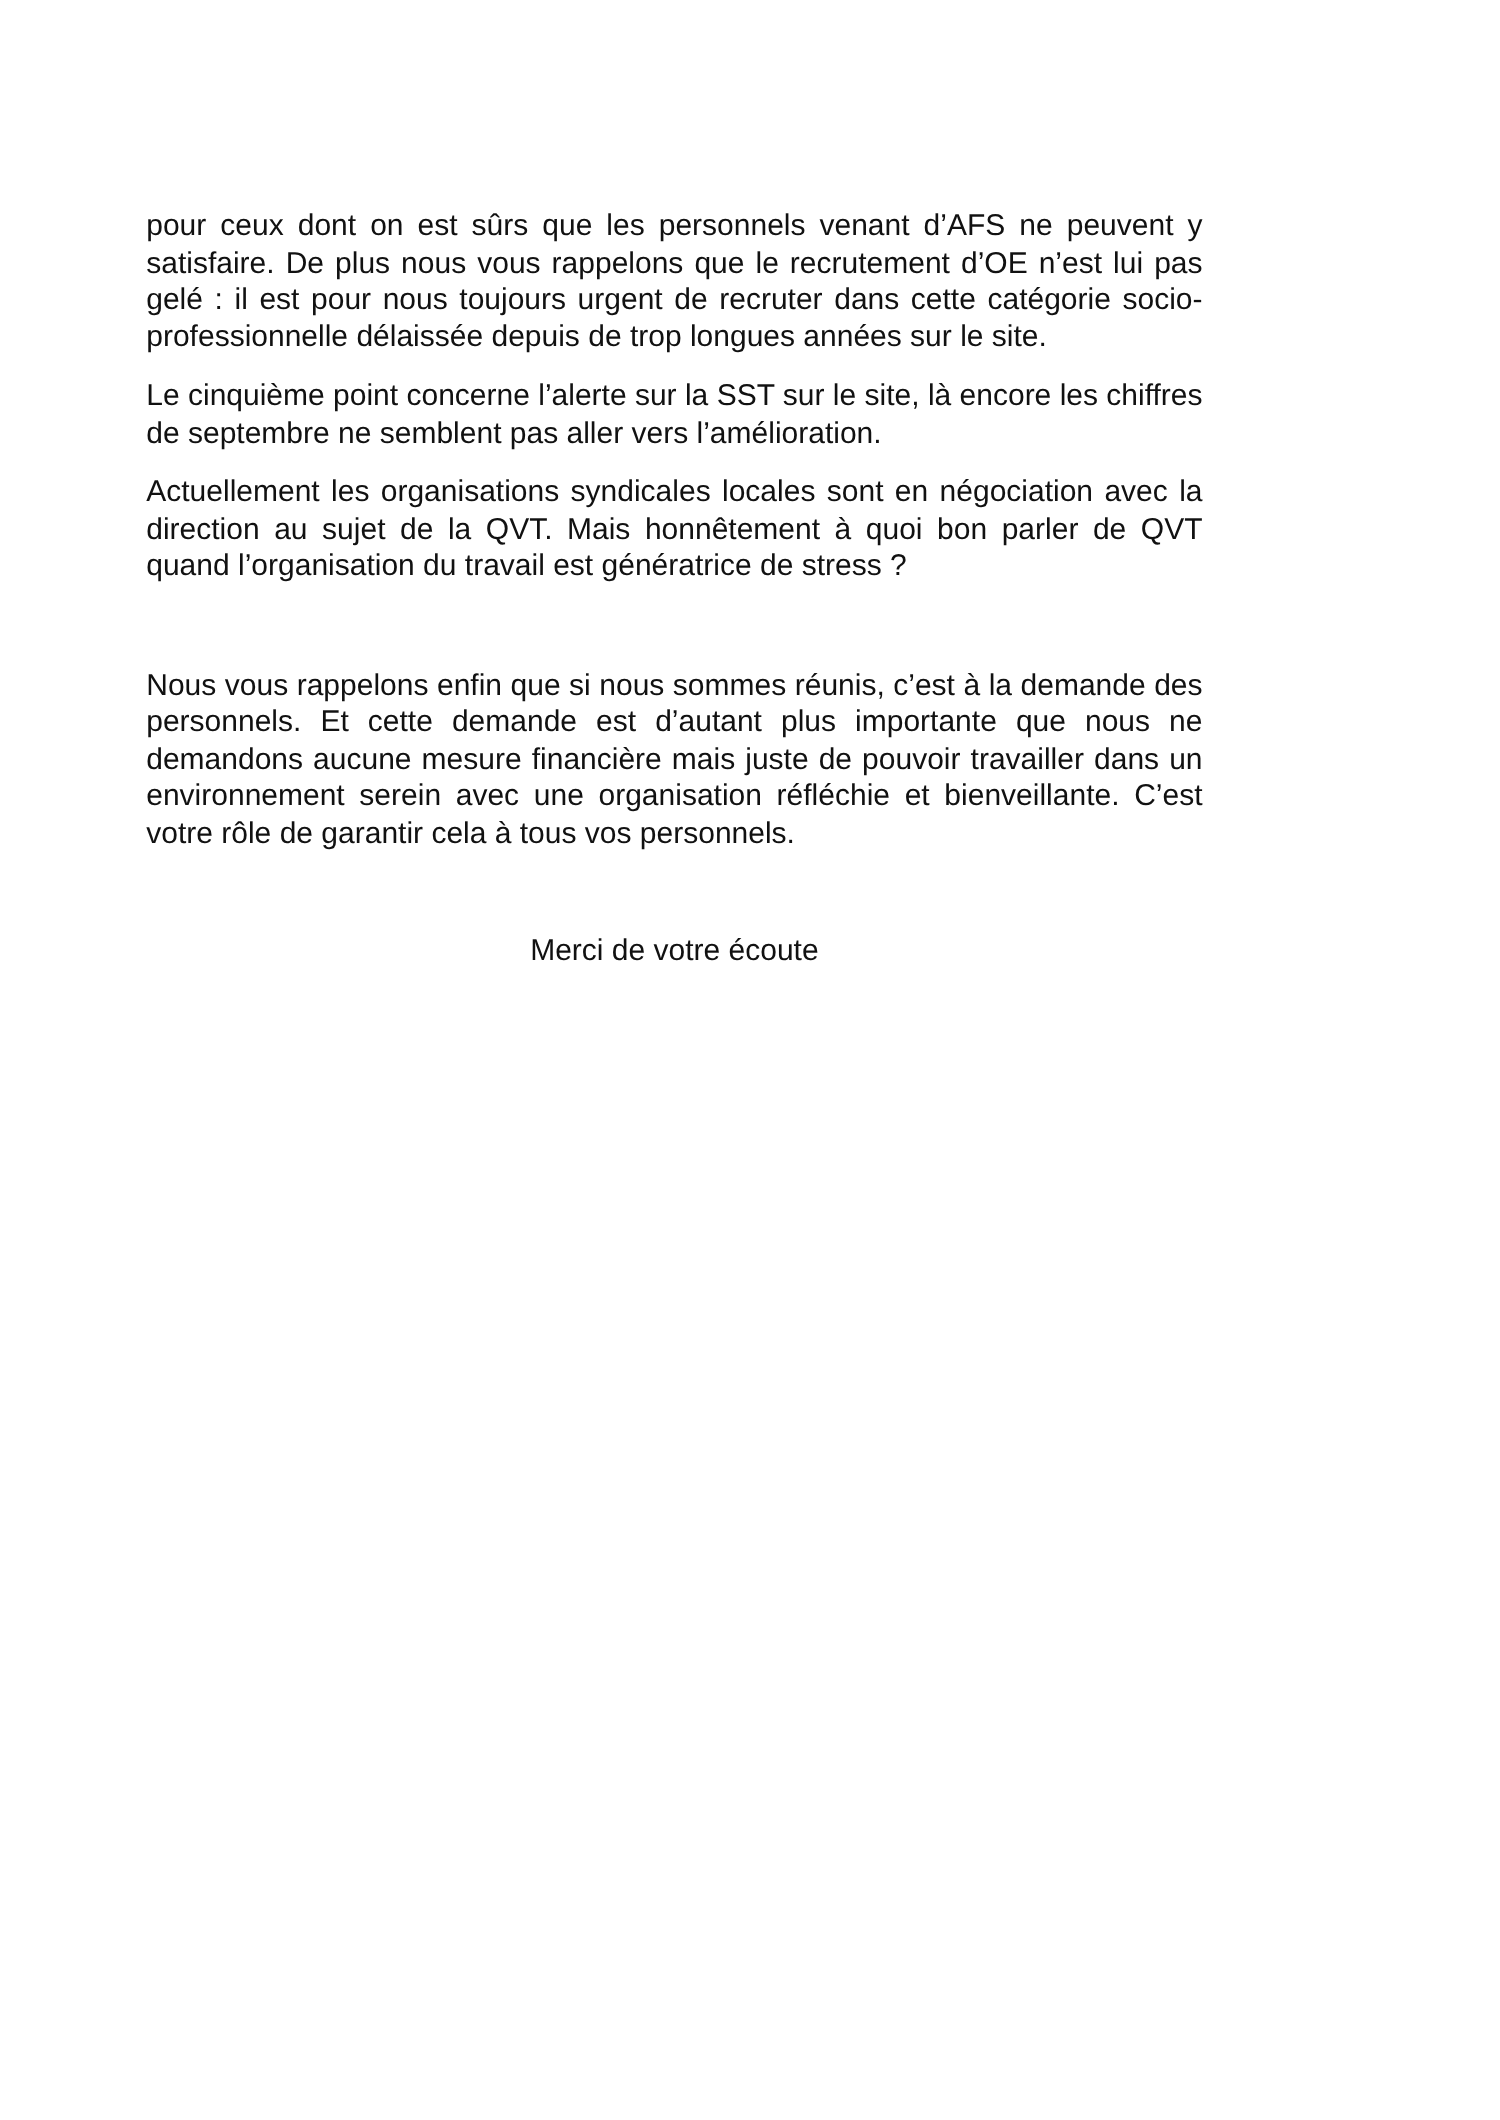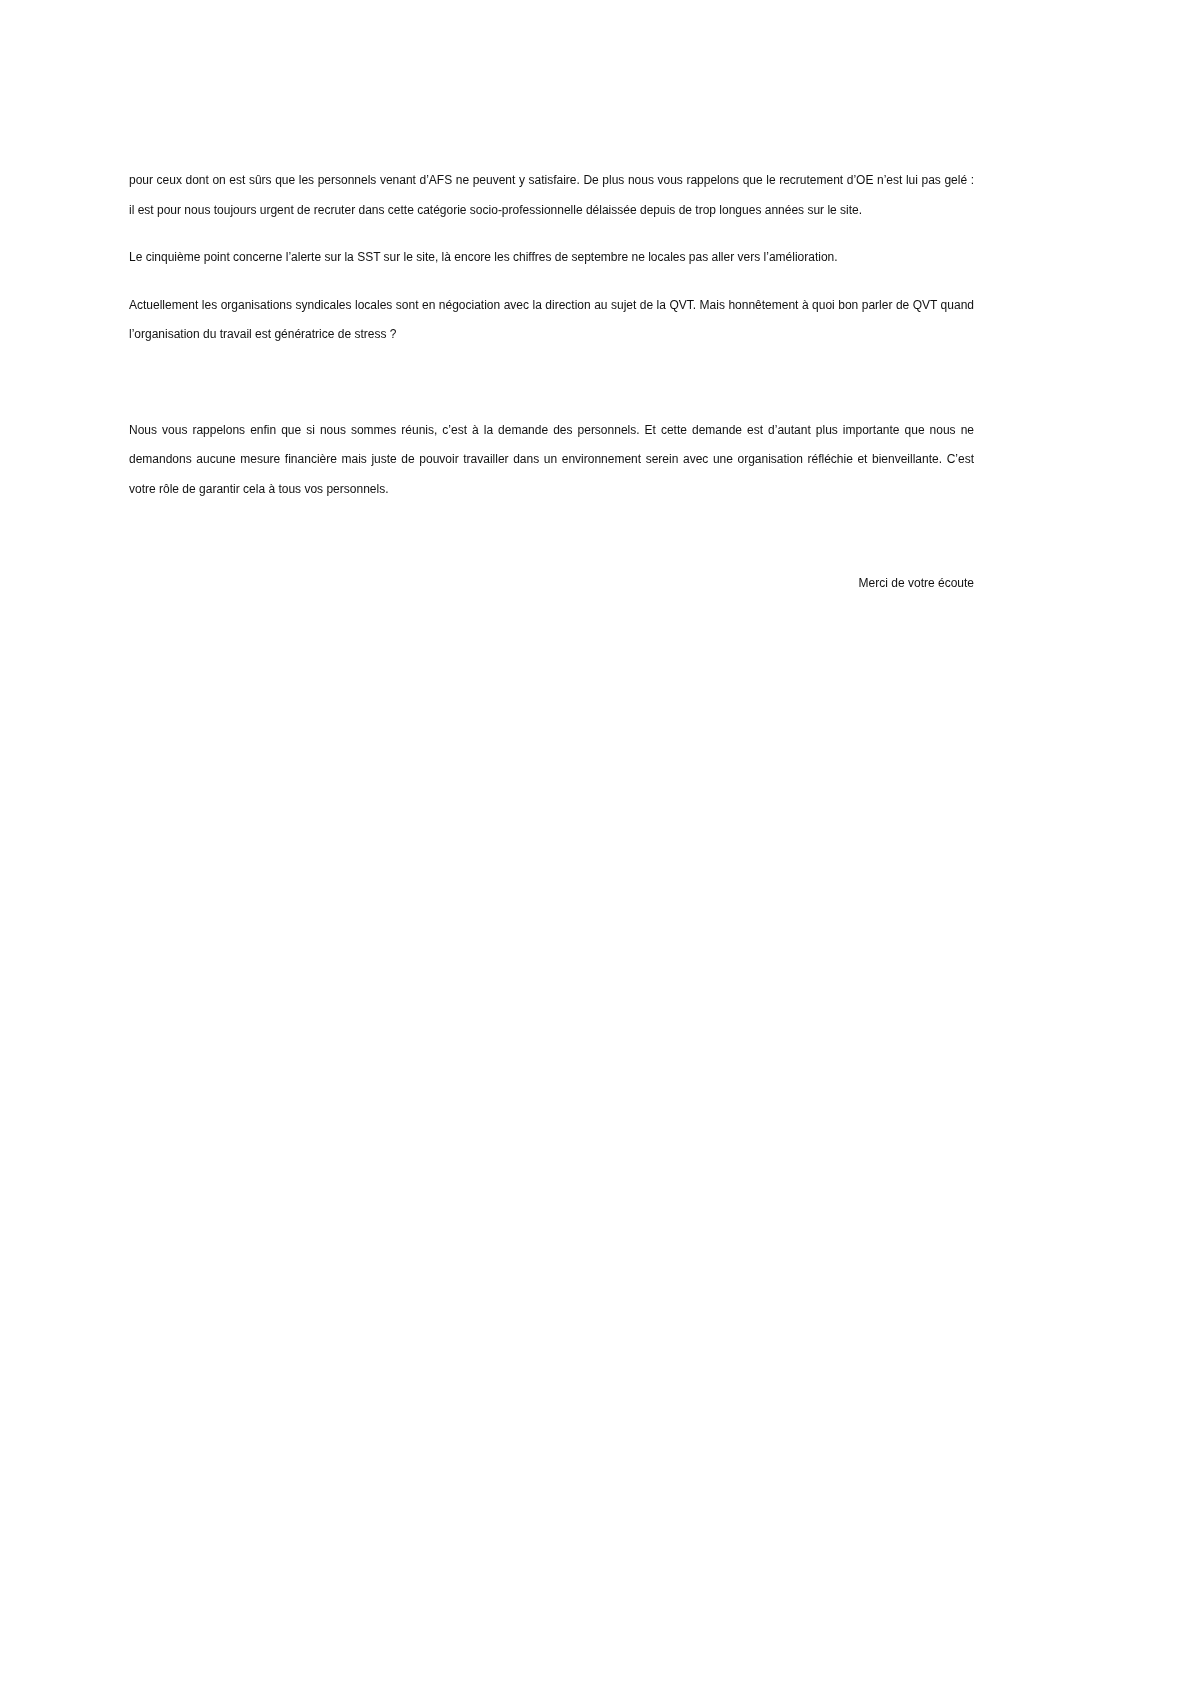--- a/index.html
+++ b/index.html
@@ -8,50 +8,50 @@
       background: #ffffff;
     }
     body {
       width: 1200px;
       height: 1696px;
       position: relative;
       overflow: hidden;
     }
     .page {
       position: absolute;
-      left: 129px;
+      left: 117px;
       top: 166px;
       width: 845px;
       font-family: "Liberation Sans", sans-serif;
-      font-size: 12px;
+      font-size: 24px;
       line-height: 29.5px;
       color: #111111;
       text-align: justify;
     }
     .para {
       margin: 0 0 18px 0;
     }
     .para.last-line-left {
       text-align-last: left;
     }
     .spacer-lg {
       height: 48px;
     }
     .spacer-xl {
       height: 47px;
     }
     .closing {
       margin: 0;
-      text-align: right;
+      text-align: center;
     }
   </style>
 </head>
 <body>
 
 <div class="page">
   <p class="para last-line-left">pour ceux dont on est sûrs que les personnels venant d’AFS ne peuvent y satisfaire. De plus nous vous rappelons que le recrutement d’OE n’est lui pas gelé : il est pour nous toujours urgent de recruter dans cette catégorie socio-professionnelle délaissée depuis de trop longues années sur le site.</p>
-  <p class="para last-line-left">Le cinquième point concerne l’alerte sur la SST sur le site, là encore les chiffres de septembre ne locales pas aller vers l’amélioration.</p>
+  <p class="para last-line-left">Le cinquième point concerne l’alerte sur la SST sur le site, là encore les chiffres de septembre ne semblent pas aller vers l’amélioration.</p>
   <p class="para last-line-left">Actuellement les organisations syndicales locales sont en négociation avec la direction au sujet de la QVT. Mais honnêtement à quoi bon parler de QVT quand l’organisation du travail est génératrice de stress ?</p>
   <div class="spacer-lg"></div>
   <p class="para last-line-left">Nous vous rappelons enfin que si nous sommes réunis, c’est à la demande des personnels. Et cette demande est d’autant plus importante que nous ne demandons aucune mesure financière mais juste de pouvoir travailler dans un environnement serein avec une organisation réfléchie et bienveillante. C’est votre rôle de garantir cela à tous vos personnels.</p>
   <div class="spacer-xl"></div>
   <p class="closing">Merci de votre écoute</p>
 </div>
 
 </body></html>

